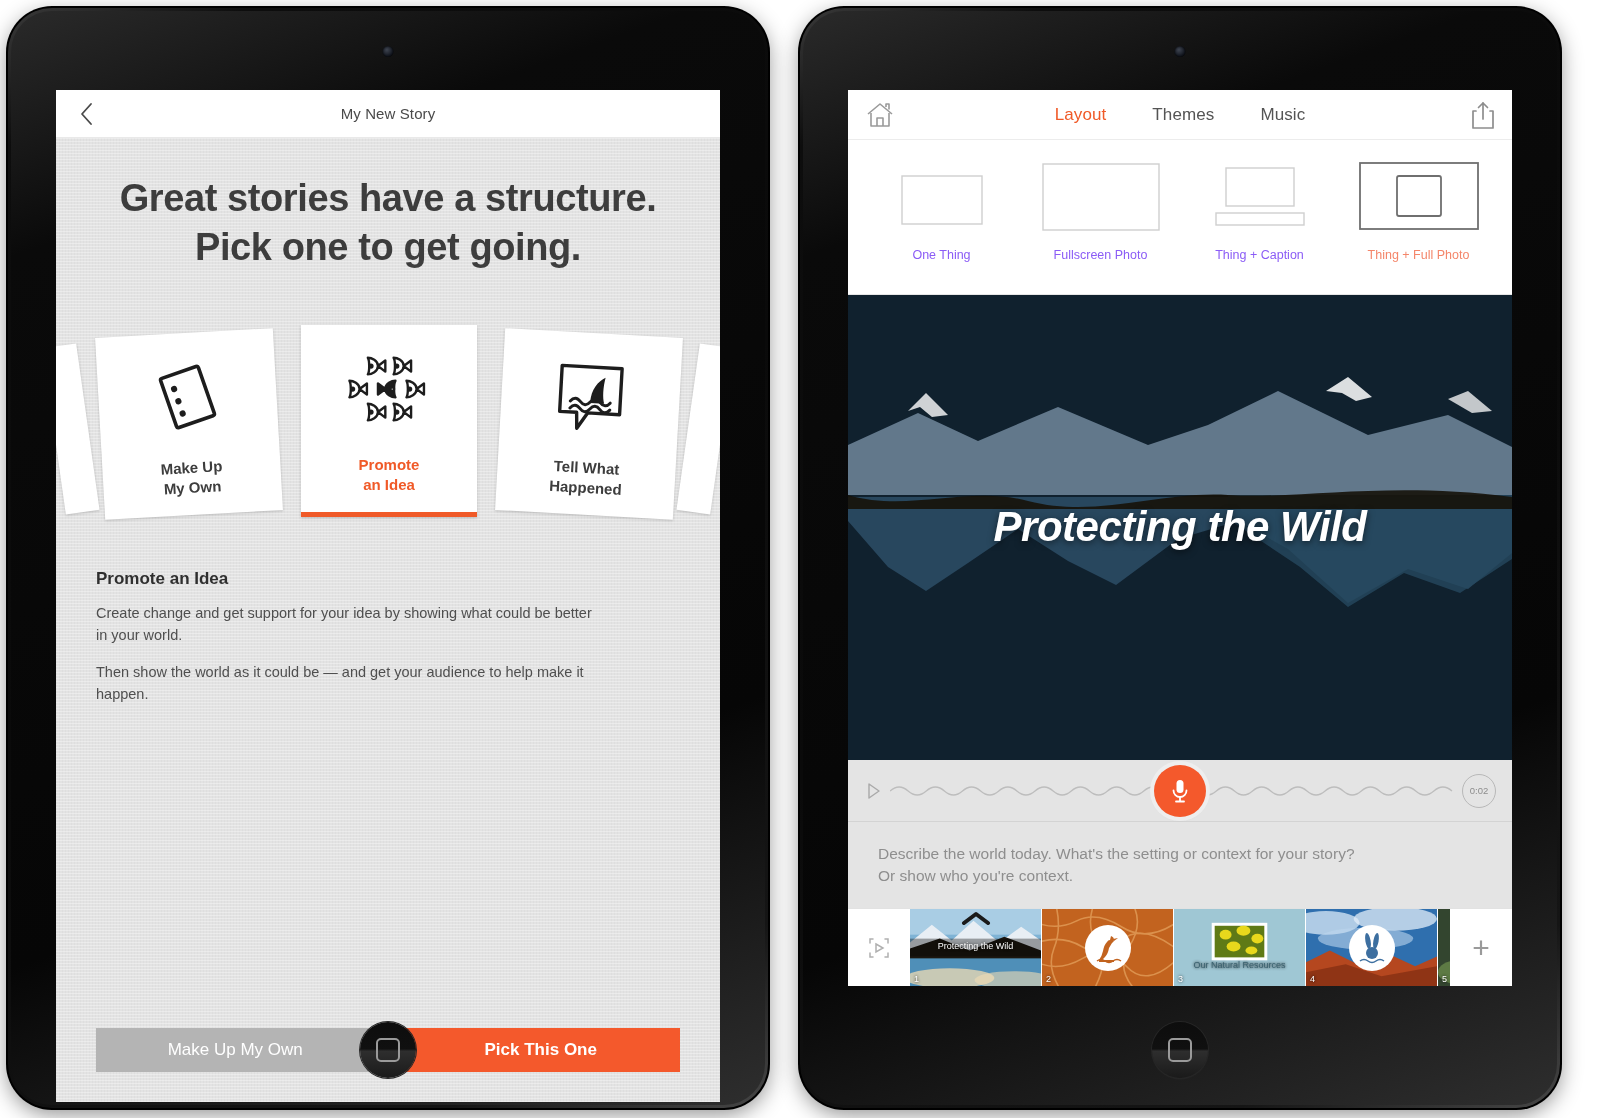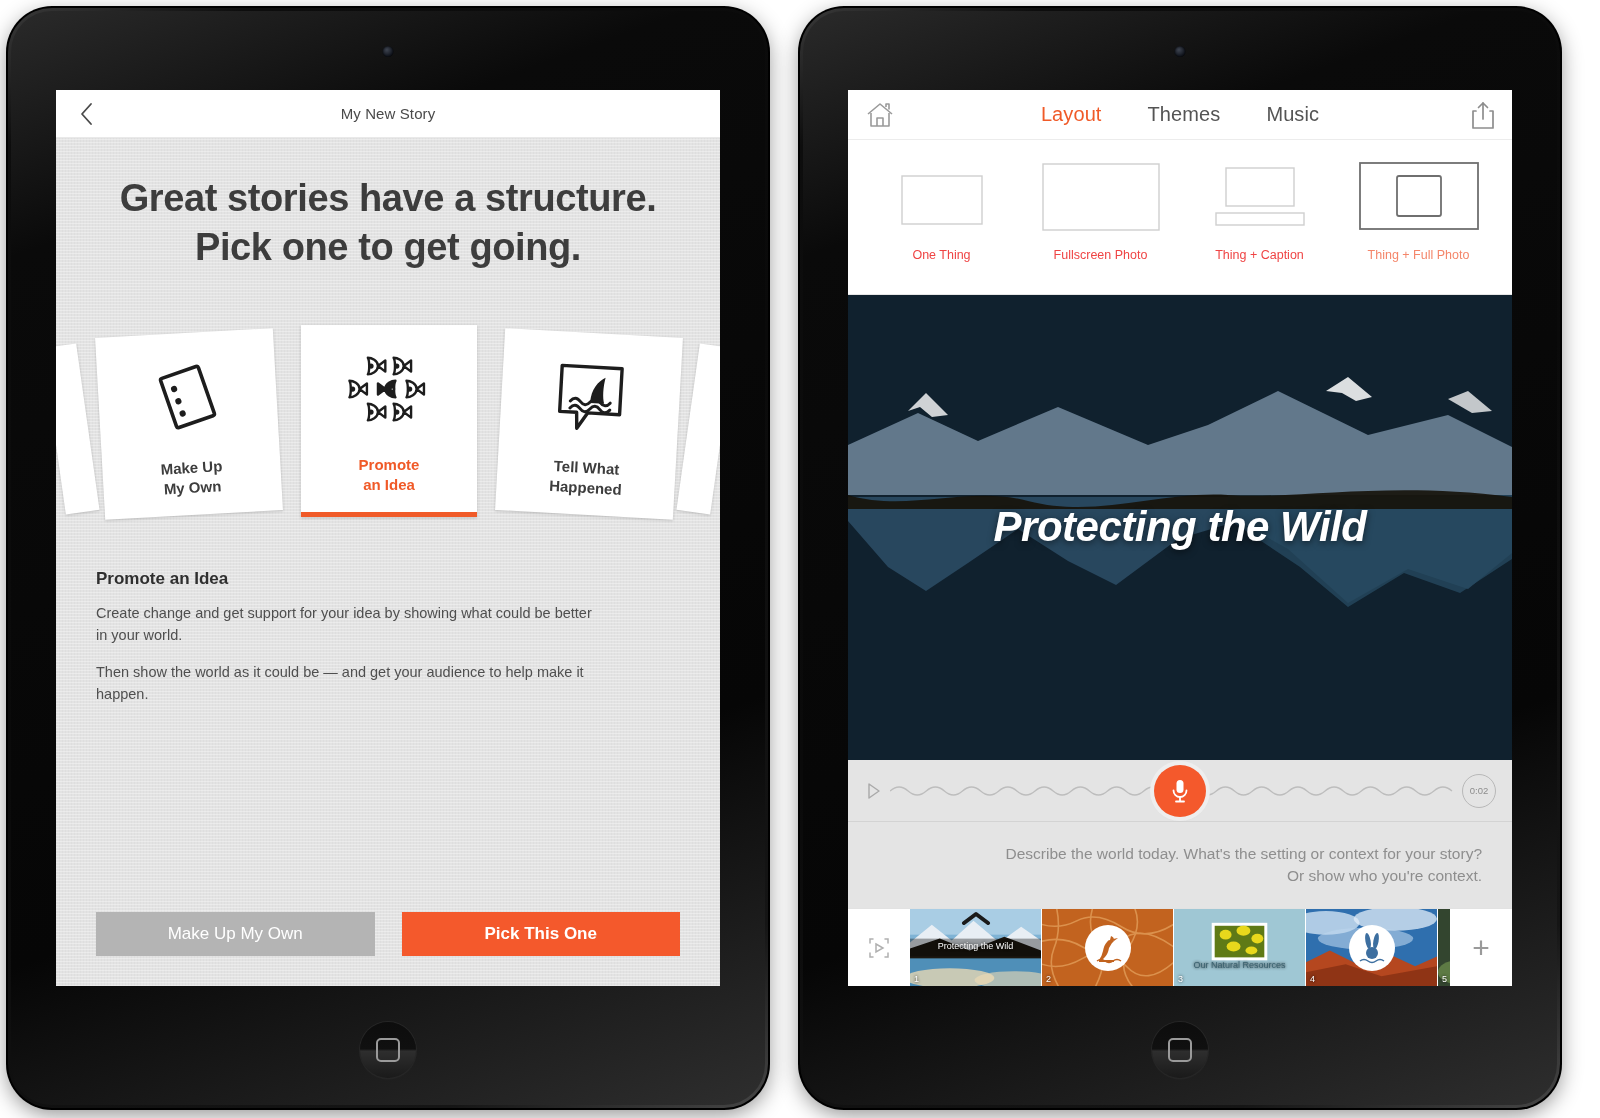--- a/index.html
+++ b/index.html
@@ -49,21 +49,21 @@
     width: 20px; height: 20px; border-radius: 5px;
     border: 2.5px solid #9a9a9a;
   }
 
   .screen {
     position: absolute;
     background: #ffffff;
     overflow: hidden;
     z-index: 3;
   }
-  #screen-left  { left: 48px; top: 82px; width: 664px; height: 896px; }
+  #screen-left  { left: 48px; top: 82px; width: 664px; height: 1012px; }
   #screen-right { left: 48px; top: 82px; width: 664px; height: 896px; }
 
   
   .nav-bar {
     height: 48px; background:#fff;
     display:flex; align-items:center; position:relative;
     border-bottom: 1px solid #e9e9e9;
   }
   .nav-back {
     width: 44px; height: 44px; margin-left: 8px;
@@ -175,40 +175,40 @@
     display:flex; align-items:center; border-bottom: 1px solid #ececec;
     flex: 0 0 auto;
   }
   .home-icon { margin-left: 16px; width:32px; height:32px; cursor:pointer; }
   .voice-tabs {
     position:absolute; left:0; right:0;
     display:flex; justify-content:center; gap: 46px;
     pointer-events:none;
   }
   .voice-tab {
-    font-size: 20px; color:#545454; pointer-events:auto; cursor:pointer;
+    font-size: 17px; color:#545454; pointer-events:auto; cursor:pointer;
     letter-spacing:.1px;
   }
   .voice-tab.active { color:#f05a28; }
   .share-icon { position:absolute; right: 16px; width:26px; height:30px; cursor:pointer; }
 
   .layout-strip {
     flex: 0 0 auto;
     height: 155px; background:#fff;
     display:flex; align-items:flex-start; justify-content:space-around;
     padding: 18px 14px 0 14px;
     border-bottom: 1px solid #e6e6e6;
   }
   .layout-opt {
     width: 120px; display:flex; flex-direction:column; align-items:center;
     cursor:pointer;
   }
   .layout-thumb { height: 78px; display:flex; align-items:center; justify-content:center; }
   .layout-name {
-    margin-top: 12px; font-size: 12.5px; color:#ef4444; text-align:center;
+    margin-top: 12px; font-size: 12.5px; color:#8b5cf6; text-align:center;
   }
   .layout-opt.active .layout-name { color:#f4866a; }
 
   .hero {
     flex: 1 1 auto;
     position:relative;
     min-height: 0;
     overflow:hidden;
     background:#10212e;
   }
@@ -247,21 +247,21 @@
     width: 34px; height:34px; border-radius:50%;
     border: 1.5px solid #b8b8b8;
     display:flex; align-items:center; justify-content:center;
     font-size: 9.5px; color:#8d8d8d;
     cursor:pointer;
   }
 
   .prompt {
     flex: 0 0 auto;
     height: 86px; background:#e4e4e4;
-    display:flex; flex-direction:column; align-items:flex-end; justify-content:center;
+    display:flex; flex-direction:column; align-items:flex-start; justify-content:center;
     text-align:center; padding: 0 30px;
   }
   .prompt div { font-size: 15.5px; color:#8e8e8e; line-height: 1.42; }
 
   .filmstrip {
     flex: 0 0 auto;
     height: 78px; background:#fff;
     display:flex; align-items:stretch;
     border-top: 1px solid #e2e2e2;
   }

